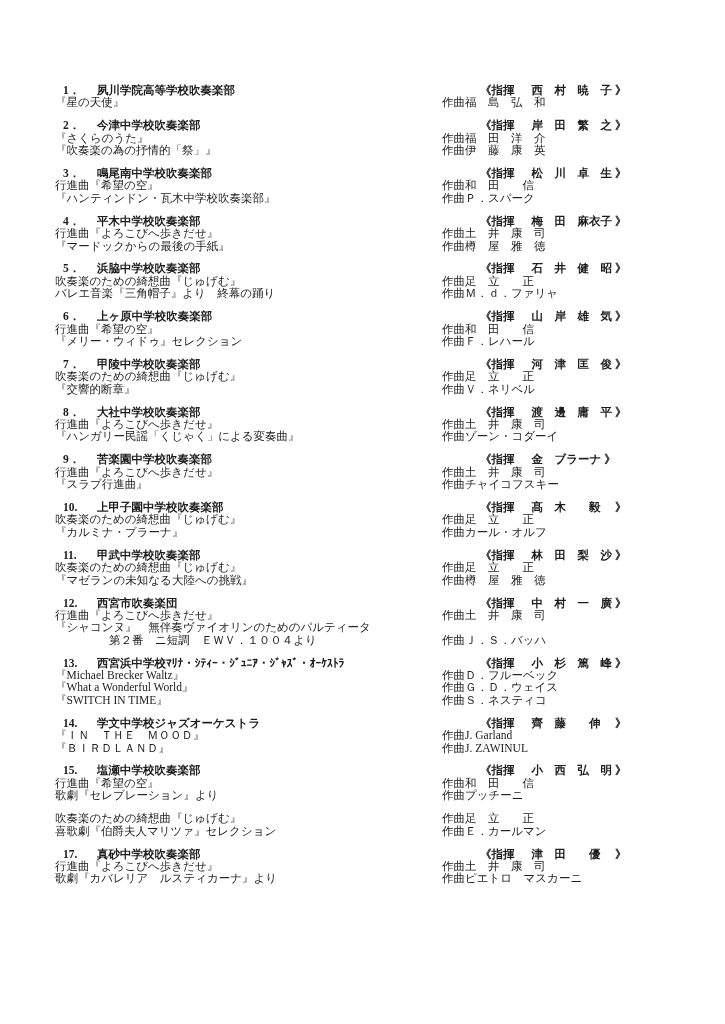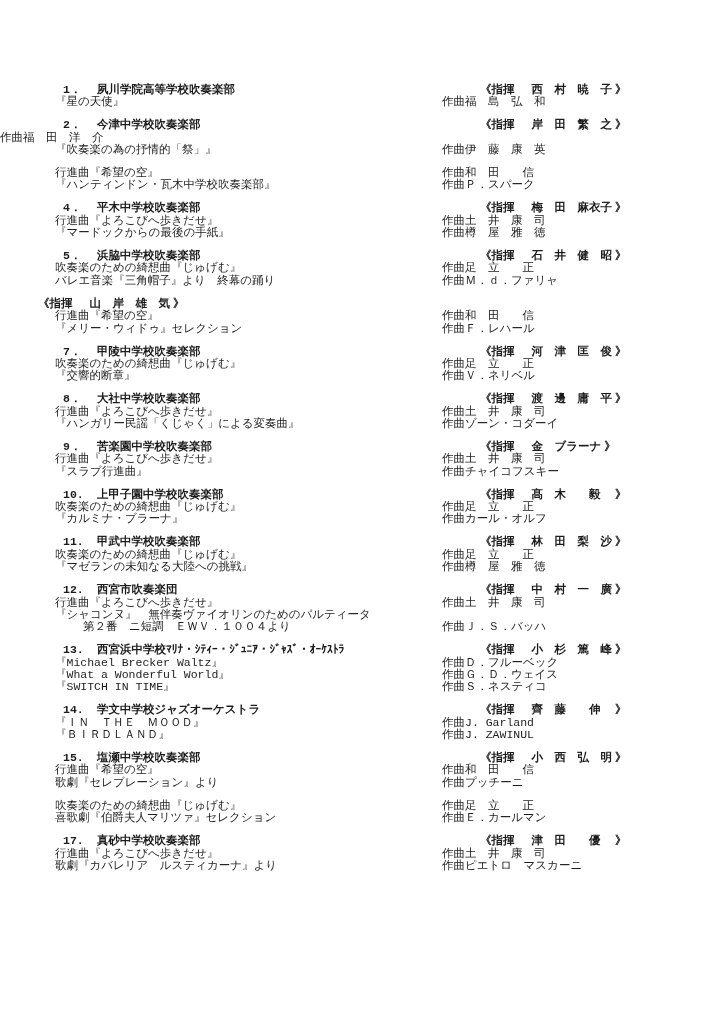--- a/index.html
+++ b/index.html
@@ -2,37 +2,37 @@
 <html><head>
 <meta charset="utf-8">
 <style>
   html, body { margin: 0; padding: 0; background: #ffffff; }
   .page {
     position: relative;
     width: 725px;
     height: 1024px;
     background: #ffffff;
     overflow: hidden;
-    font-family: Liberation Mono, monospace;
+    font-family: Liberation Serif, serif;
     font-size: 11.5px;
     line-height: 12.4px;
     color: #1c1c1c;
   }
   .content { padding-top: 84px; }
   .entry { margin-bottom: 10.5px; }
   .row { display: flex; align-items: baseline; }
   .cell-left {
     flex: 0 0 442px;
     box-sizing: border-box;
     white-space: nowrap;
   }
   .school-line { padding-left: 63px; font-weight: bold; }
   .num { display: inline-block; width: 34px; }
   .piece-line { padding-left: 55px; }
-  .piece-line.indent2 { padding-left: 83px; }
+  .piece-line.indent2 { padding-left: 109px; }
   .cell-right { white-space: nowrap; }
   .conductor { font-weight: bold; margin-left: 38px; text-align: right; }
   .c-name { margin-left: 17px; margin-right: 3px; }
   .composer-name { }
 </style>
 </head>
 <body>
 
 <div class="page">
   <div class="content" id="program-list">
@@ -45,29 +45,34 @@
           <div class="cell-left piece-line"><span class="title">『星の天使』</span></div>
           <div class="cell-right"><span class="composer-label">作曲</span><span class="composer-name">福　島　弘　和</span></div>
         </div>
       </div>
       <div class="entry">
         <div class="row">
           <div class="cell-left school-line"><span class="num">2．</span><span class="school">今津中学校吹奏楽部</span></div>
           <div class="cell-right"><span class="conductor"><span class="c-prefix">《指揮</span><span class="c-name">岸　田　繁　之</span><span class="c-suffix">》</span></span></div>
         </div>
         <div class="row">
+          <div class="cell-left piece-line"><span class="title">『さくらのうた』</span></div>
           <div class="cell-right"><span class="composer-label">作曲</span><span class="composer-name">福　田　洋　介</span></div>
         </div>
         <div class="row">
           <div class="cell-left piece-line"><span class="title">『吹奏楽の為の抒情的「祭」』</span></div>
           <div class="cell-right"><span class="composer-label">作曲</span><span class="composer-name">伊　藤　康　英</span></div>
         </div>
       </div>
       <div class="entry">
         <div class="row">
+          <div class="cell-left school-line"><span class="num">3．</span><span class="school">鳴尾南中学校吹奏楽部</span></div>
+          <div class="cell-right"><span class="conductor"><span class="c-prefix">《指揮</span><span class="c-name">松　川　卓　生</span><span class="c-suffix">》</span></span></div>
+        </div>
+        <div class="row">
           <div class="cell-left piece-line"><span class="title">行進曲『希望の空』</span></div>
           <div class="cell-right"><span class="composer-label">作曲</span><span class="composer-name">和　田　　信</span></div>
         </div>
         <div class="row">
           <div class="cell-left piece-line"><span class="title">『ハンティンドン・瓦木中学校吹奏楽部』</span></div>
           <div class="cell-right"><span class="composer-label">作曲</span><span class="composer-name">Ｐ．スパーク</span></div>
         </div>
       </div>
       <div class="entry">
         <div class="row">
@@ -92,20 +97,21 @@
           <div class="cell-left piece-line"><span class="title">吹奏楽のための綺想曲『じゅげむ』</span></div>
           <div class="cell-right"><span class="composer-label">作曲</span><span class="composer-name">足　立　　正</span></div>
         </div>
         <div class="row">
           <div class="cell-left piece-line"><span class="title">バレエ音楽『三角帽子』より　終幕の踊り</span></div>
           <div class="cell-right"><span class="composer-label">作曲</span><span class="composer-name">Ｍ．ｄ．ファリャ</span></div>
         </div>
       </div>
       <div class="entry">
         <div class="row">
+          <div class="cell-left school-line"><span class="num">6．</span><span class="school">上ヶ原中学校吹奏楽部</span></div>
           <div class="cell-right"><span class="conductor"><span class="c-prefix">《指揮</span><span class="c-name">山　岸　雄　気</span><span class="c-suffix">》</span></span></div>
         </div>
         <div class="row">
           <div class="cell-left piece-line"><span class="title">行進曲『希望の空』</span></div>
           <div class="cell-right"><span class="composer-label">作曲</span><span class="composer-name">和　田　　信</span></div>
         </div>
         <div class="row">
           <div class="cell-left piece-line"><span class="title">『メリー・ウィドゥ』セレクション</span></div>
           <div class="cell-right"><span class="composer-label">作曲</span><span class="composer-name">Ｆ．レハール</span></div>
         </div>

